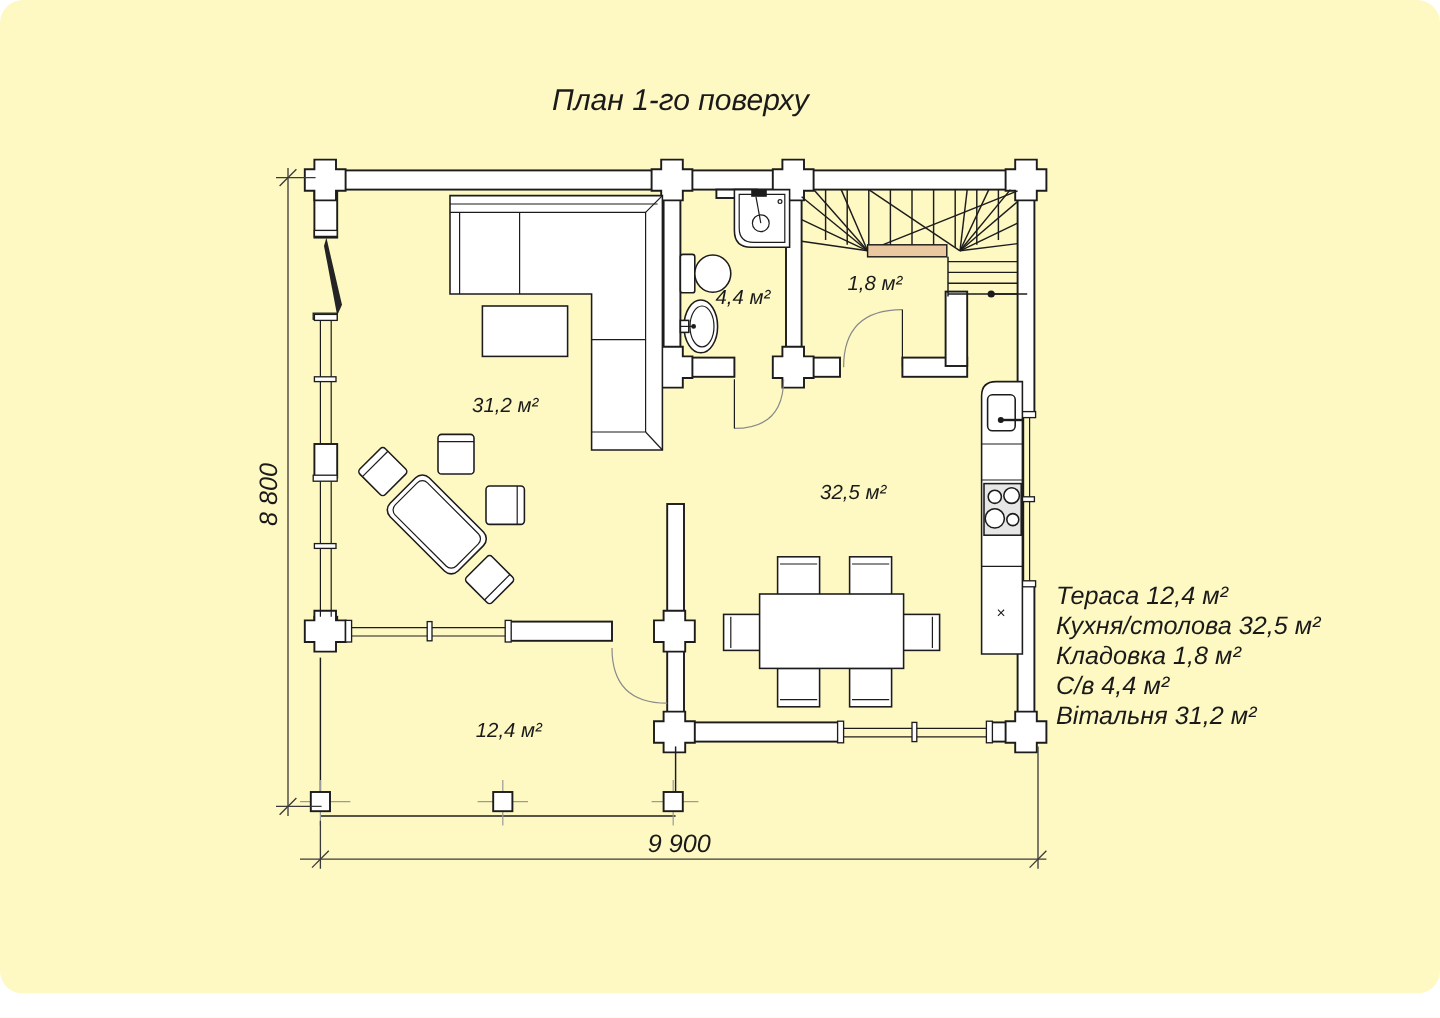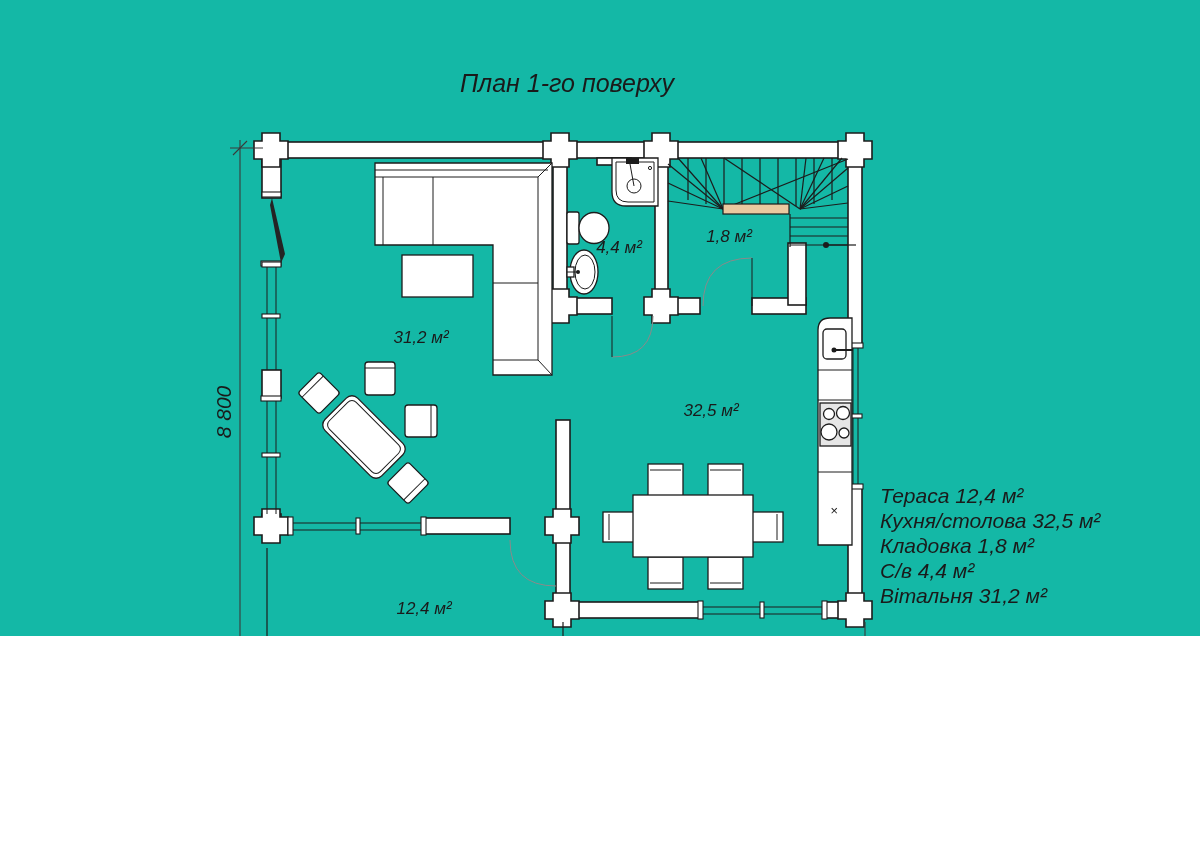--- a/index.html
+++ b/index.html
@@ -1,16 +1,16 @@
 <!DOCTYPE html>
 <html><head>
 <meta charset="utf-8">
 <style>
   html,body{margin:0;padding:0;background:#fff;}
-  .stage{position:relative;width:1200px;height:636px;background:#14b8a6;overflow:hidden;}
+  .stage{position:relative;width:1200px;height:828px;background:#fef9c3;overflow:hidden;border-radius:19px;}
   svg{position:absolute;left:0;top:0;}
   svg text{font-family:"Liberation Sans","DejaVu Sans",sans-serif;font-style:italic;fill:#1a1a1a;}
   .w{fill:#fff;stroke:#1c1c1c;stroke-width:1.6;}
   .f{fill:#fff;stroke:#1c1c1c;stroke-width:1.3;}
   .ln{stroke:#1c1c1c;stroke-width:1.2;fill:none;}
   .lt{stroke:#1c1c1c;stroke-width:1;fill:none;}
   .arc{fill:none;stroke:#8a8a8a;stroke-width:1;}
   .dim{stroke:#3a3a3a;stroke-width:1.1;fill:none;}
   .cap{fill:#fff;stroke:#1c1c1c;stroke-width:1.1;}
   .tick{stroke:#9a9a9a;stroke-width:1;}

